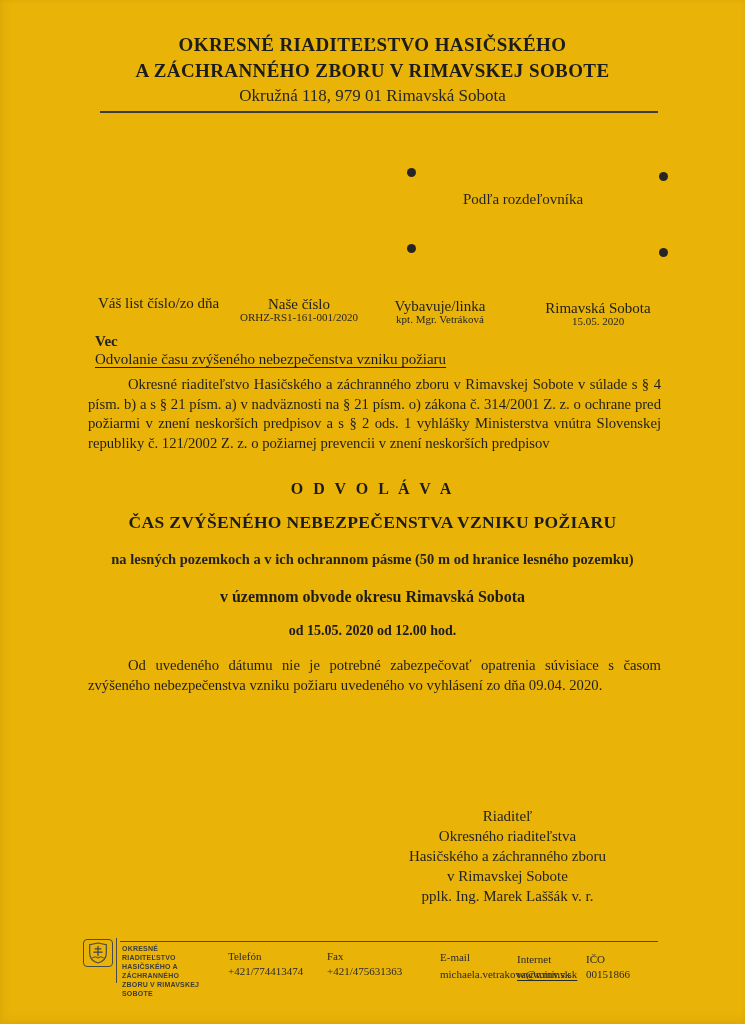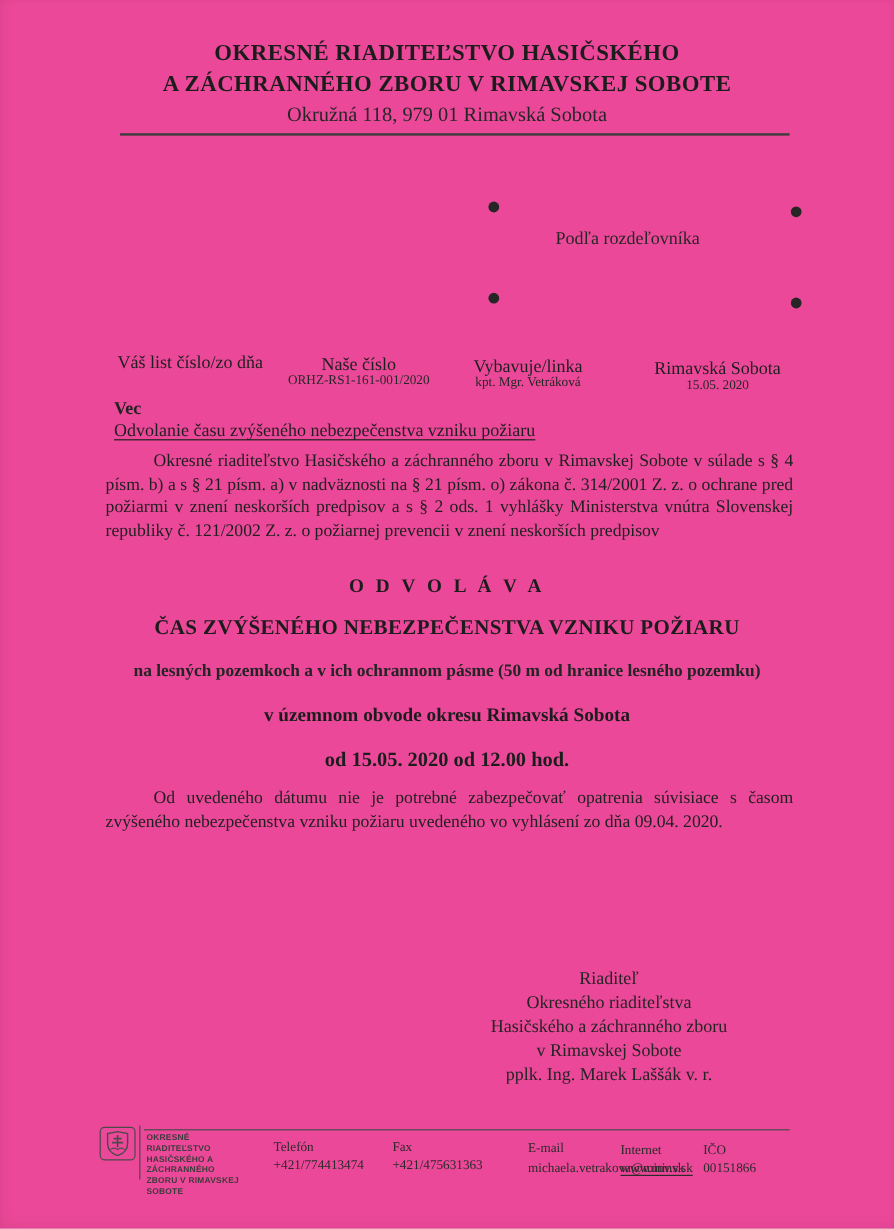--- a/index.html
+++ b/index.html
@@ -1,19 +1,19 @@
 <!DOCTYPE html>
 <html><head>
 <meta charset="utf-8">
 <style>
   html,body{margin:0;padding:0;background:#e9e9e9;}
   .page{
     position:relative;
     width:745px;height:1024px;
-    background:#ec4899;
+    background:#eab308;
     overflow:hidden;
     font-family:"Liberation Serif", serif;
     color:#222;
     box-shadow:inset 4px -4px 10px rgba(0,0,0,0.05), inset -1px 1px 4px rgba(0,0,0,0.03);
   }
   .abs{position:absolute;}
   
   .letterhead{top:32px;left:60px;width:625px;text-align:center;}
   .letterhead .org-line{font-size:19px;font-weight:bold;line-height:26px;letter-spacing:0.4px;color:#1c1c1c;}
   .letterhead .addr-line{font-size:17px;line-height:24px;color:#262626;}
@@ -28,21 +28,21 @@
   
   .vec{left:95px;top:333px;font-weight:bold;font-size:15px;}
   .subject{left:95px;top:351px;font-size:15px;text-decoration:underline;text-underline-offset:3px;color:#1f1f1f;}
   
   .para{left:88px;width:573px;font-size:14.7px;line-height:19.5px;text-align:justify;text-indent:40px;color:#1f1f1f;}
   .center-line{left:85px;width:575px;text-align:center;color:#1c1c1c;font-weight:bold;}
   .decl{font-weight:bold;font-size:16px;letter-spacing:3px;}
   .decl-obj{font-weight:bold;font-size:17.5px;letter-spacing:0.3px;}
   .scope{font-size:14.5px;color:#242424;}
   .territory{font-weight:bold;font-size:16px;}
-  .effective{font-weight:bold;font-size:17px;}
+  .effective{font-weight:bold;font-size:14px;}
   
   .signature{left:385px;top:806px;width:245px;text-align:center;font-size:15px;line-height:20px;color:#242424;}
   
   .emblem-box{left:83px;top:939px;width:30px;height:28px;border:1.3px solid #4a4a4a;border-radius:4px;display:flex;align-items:center;justify-content:center;box-sizing:border-box;}
   .footer-vline{left:116px;top:938px;width:1.3px;height:45px;background:#4a4a4a;}
   .footer-rule{top:941px;left:120px;width:538px;height:1.3px;background:#4a4a4a;}
   .footer-org{left:122px;top:944px;width:105px;font-family:"Liberation Sans", sans-serif;font-size:7px;line-height:9px;letter-spacing:0.2px;color:#3c3c3c;font-weight:600;}
   .f-label{font-size:11px;color:#2a2a2a;}
   .f-value{font-size:11px;color:#2a2a2a;}
   .f-value-sm{font-size:11px;color:#2a2a2a;}

